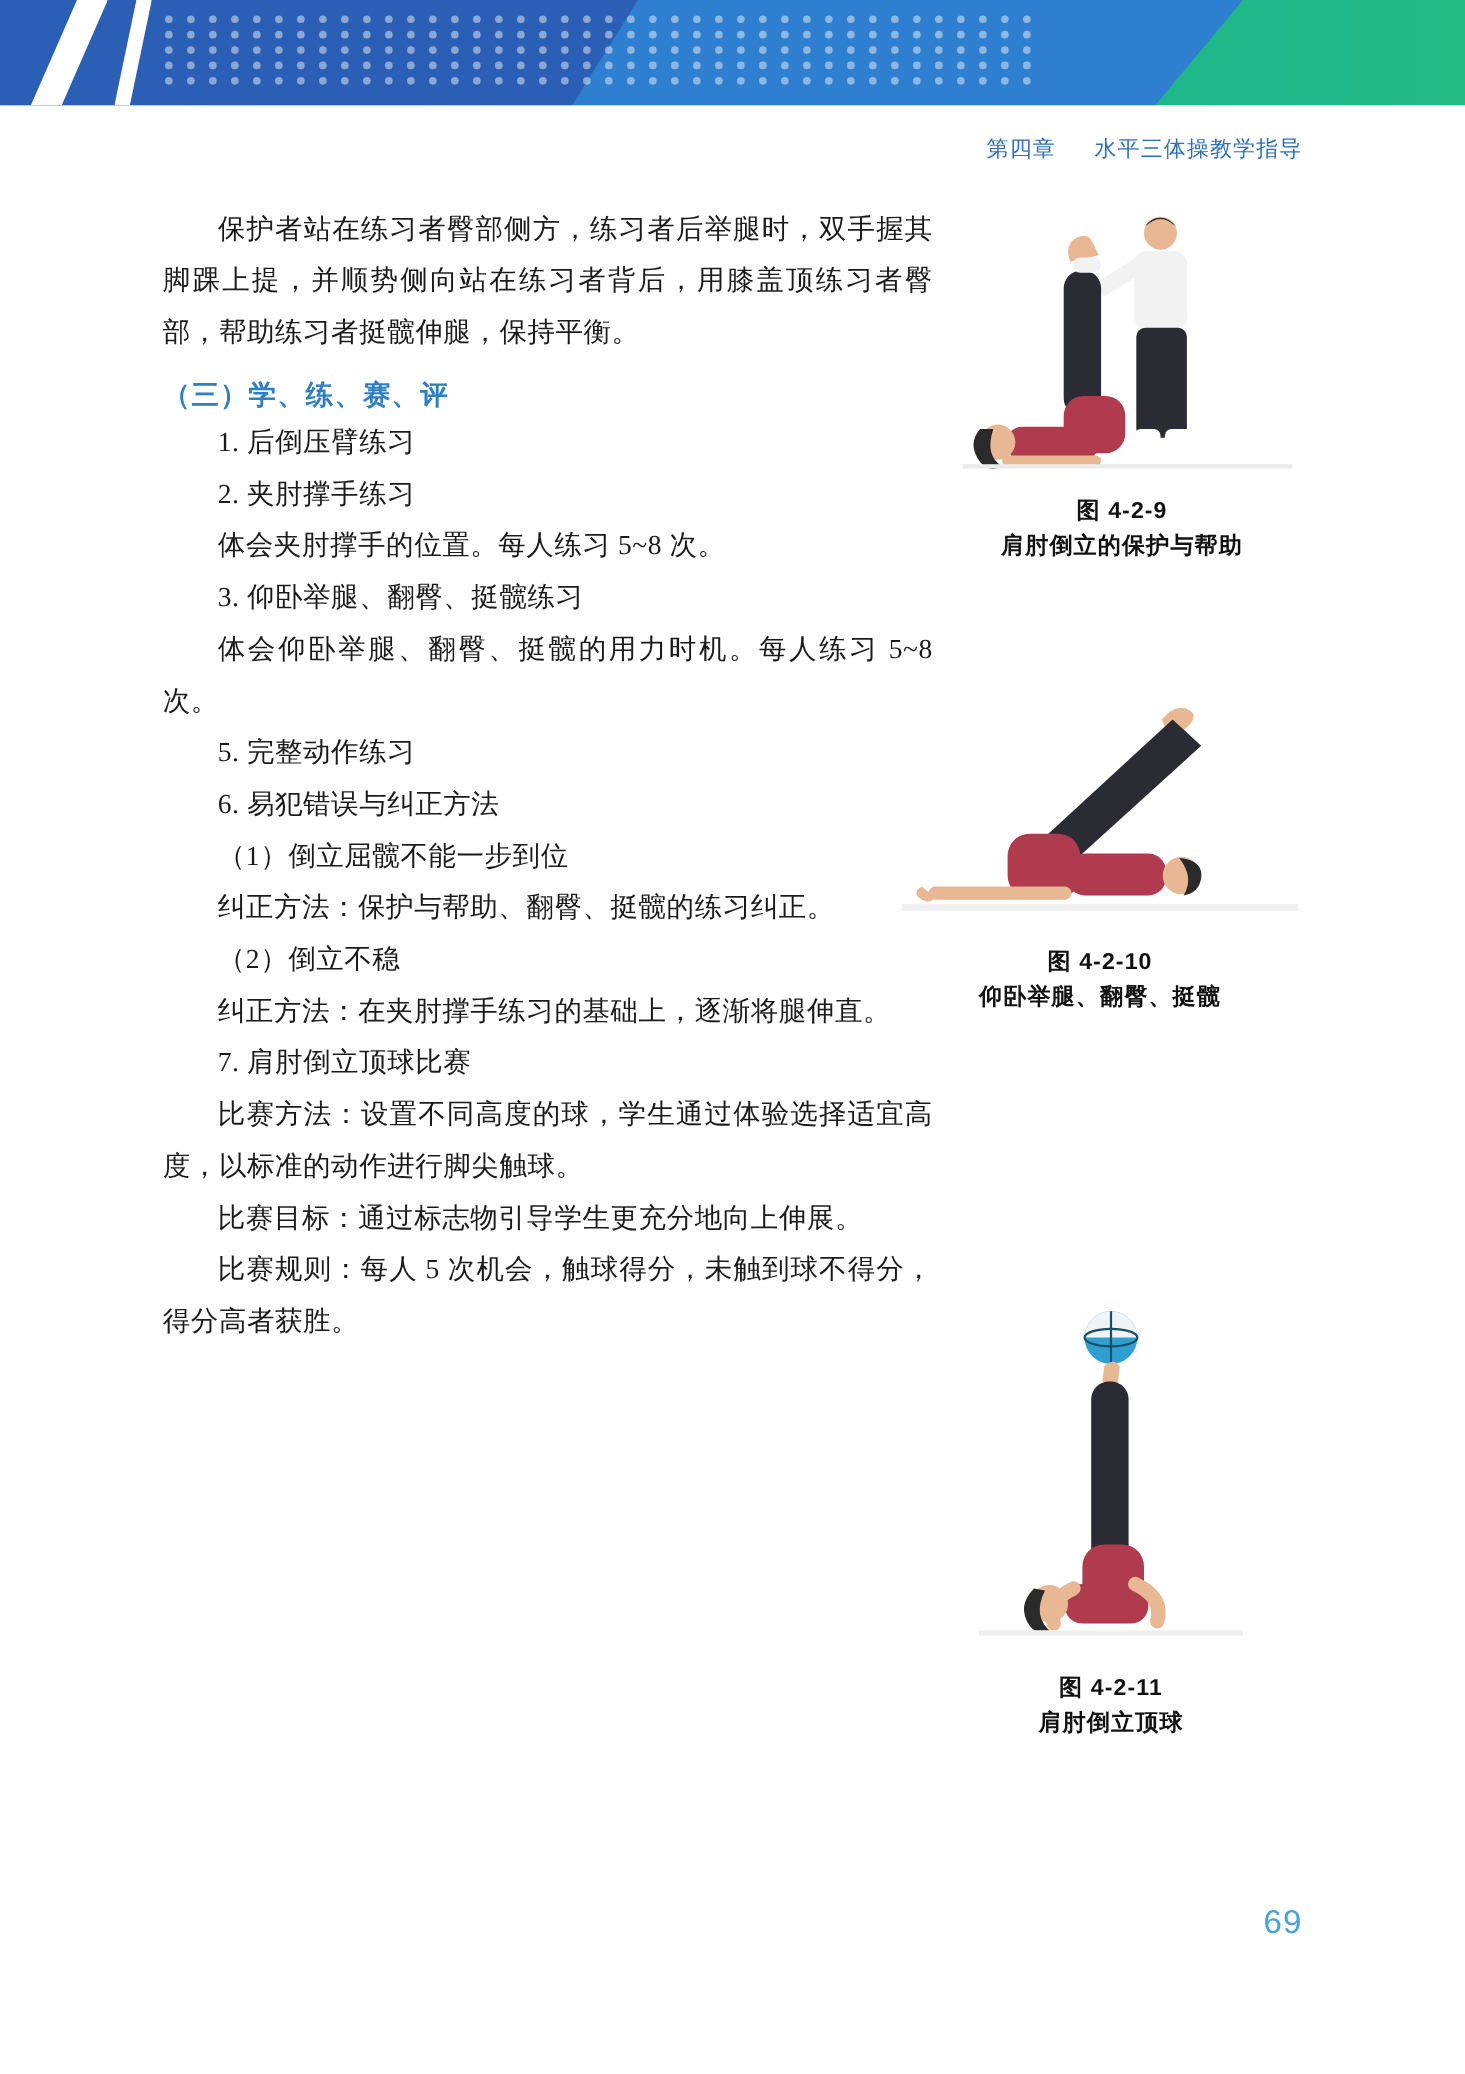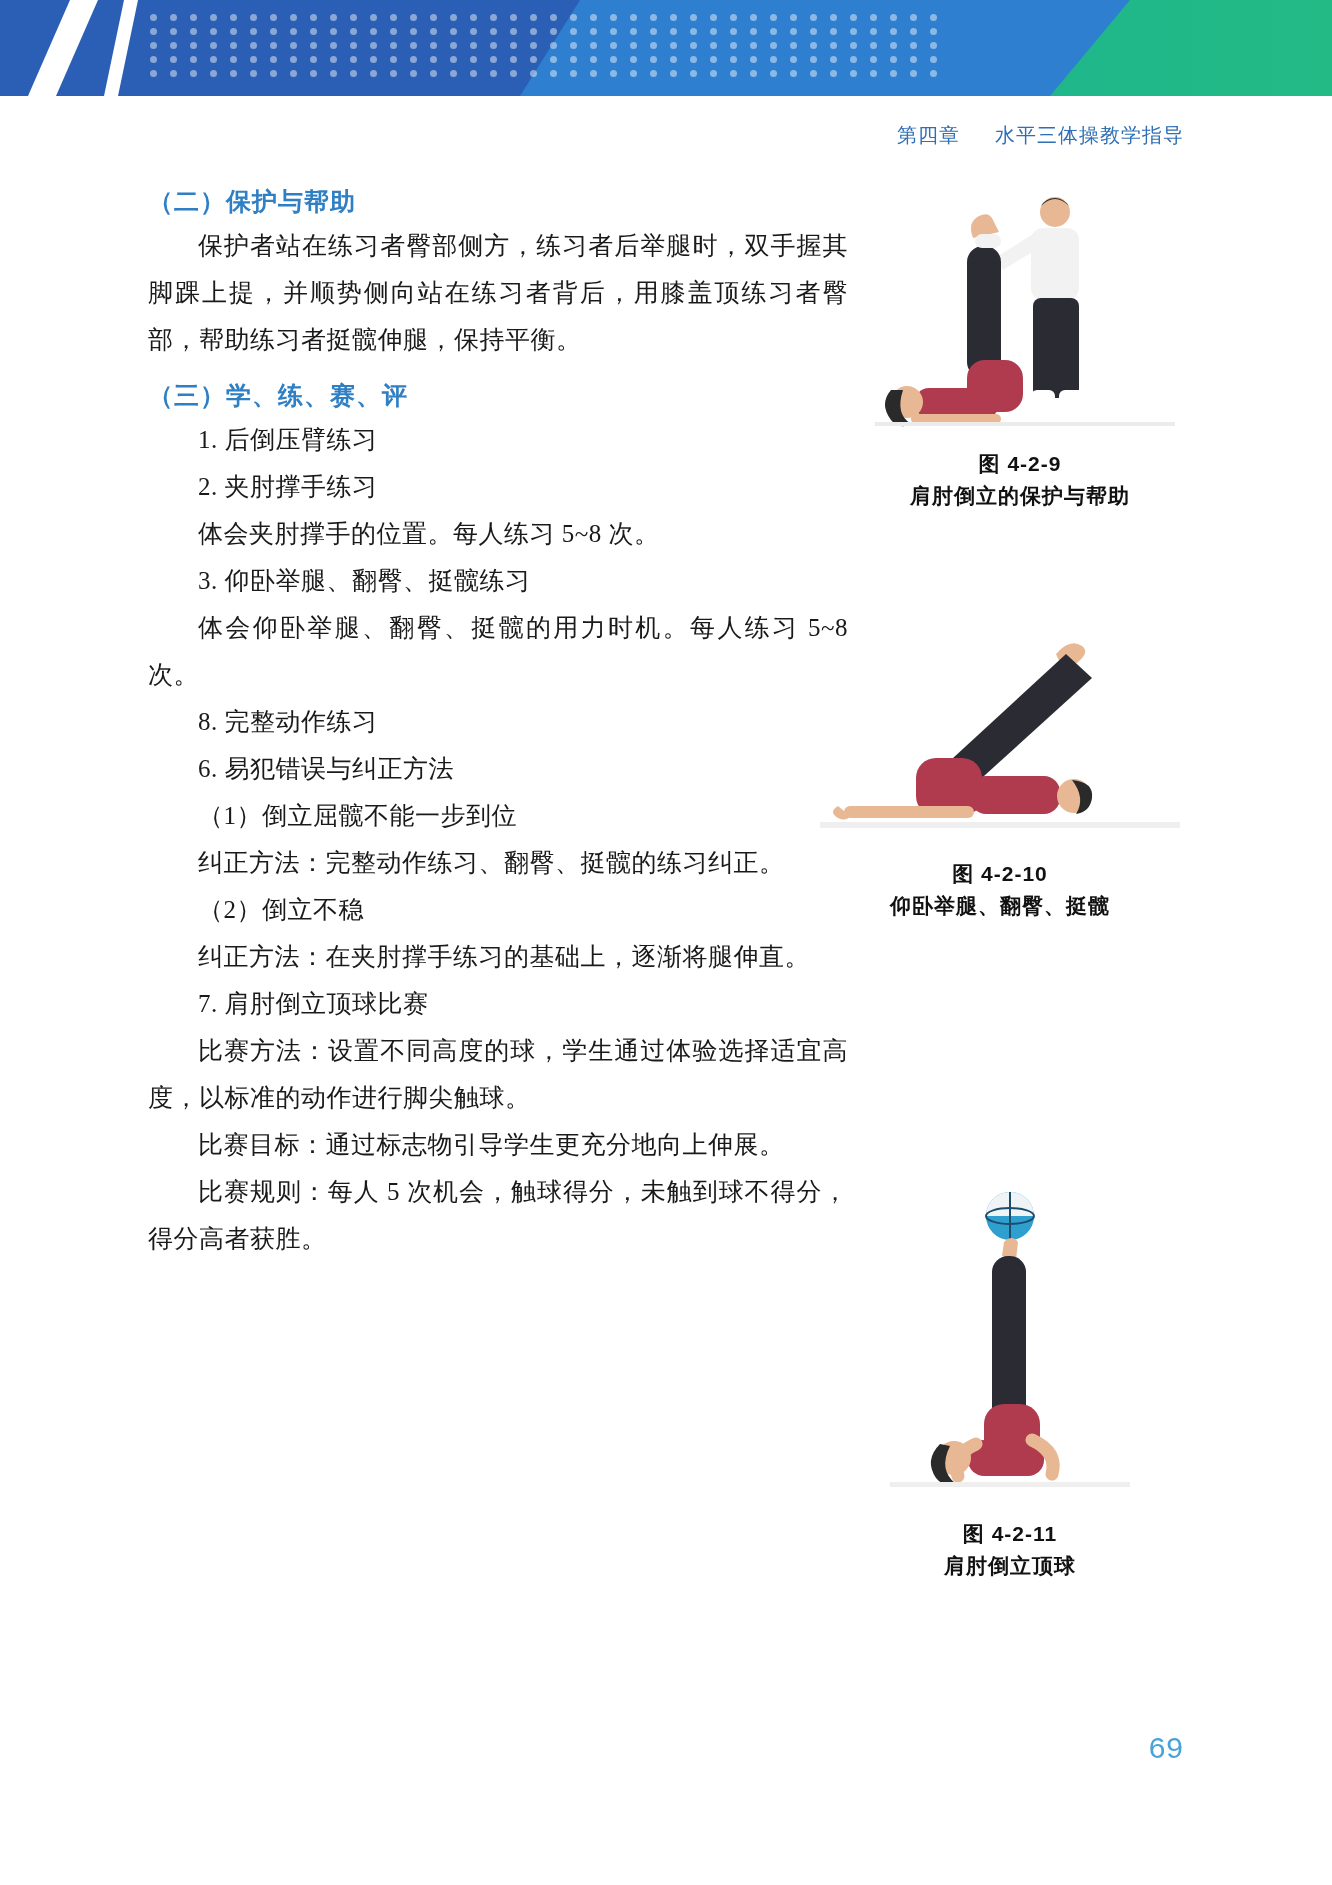--- a/index.html
+++ b/index.html
@@ -382,34 +382,33 @@
   </div>
 
   <div class="running-head">
     <span>第四章</span>
     <span class="sep"></span>
     <span>水平三体操教学指导</span>
   </div>
 
   <div class="col">
 
-    <h3 class="sub">（二）保护与帮助</h3>
     <p class="txt ind">保护者站在练习者臀部侧方，练习者后举腿时，双手握其脚踝上提，并顺势侧向站在练习者背后，用膝盖顶练习者臀部，帮助练习者挺髋伸腿，保持平衡。</p>
 
     <h3 class="sub second">（三）学、练、赛、评</h3>
 
     <p class="txt ind">1. 后倒压臂练习</p>
     <p class="txt ind">2. 夹肘撑手练习</p>
     <p class="txt ind">体会夹肘撑手的位置。每人练习 5~8 次。</p>
     <p class="txt ind">3. 仰卧举腿、翻臀、挺髋练习</p>
     <p class="txt ind">体会仰卧举腿、翻臀、挺髋的用力时机。每人练习 5~8 次。</p>
-    <p class="txt ind">8. 完整动作练习</p>
+    <p class="txt ind">5. 完整动作练习</p>
     <p class="txt ind">6. 易犯错误与纠正方法</p>
     <p class="txt ind">（1）倒立屈髋不能一步到位</p>
-    <p class="txt ind">纠正方法：完整动作练习、翻臀、挺髋的练习纠正。</p>
+    <p class="txt ind">纠正方法：保护与帮助、翻臀、挺髋的练习纠正。</p>
     <p class="txt ind">（2）倒立不稳</p>
     <p class="txt ind">纠正方法：在夹肘撑手练习的基础上，逐渐将腿伸直。</p>
     <p class="txt ind">7. 肩肘倒立顶球比赛</p>
     <p class="txt ind">比赛方法：设置不同高度的球，学生通过体验选择适宜高度，以标准的动作进行脚尖触球。</p>
     <p class="txt ind">比赛目标：通过标志物引导学生更充分地向上伸展。</p>
     <p class="txt ind">比赛规则：每人 5 次机会，触球得分，未触到球不得分，得分高者获胜。</p>
   </div>
 
   <div class="fig" id="fig1">
     <div class="photo">

